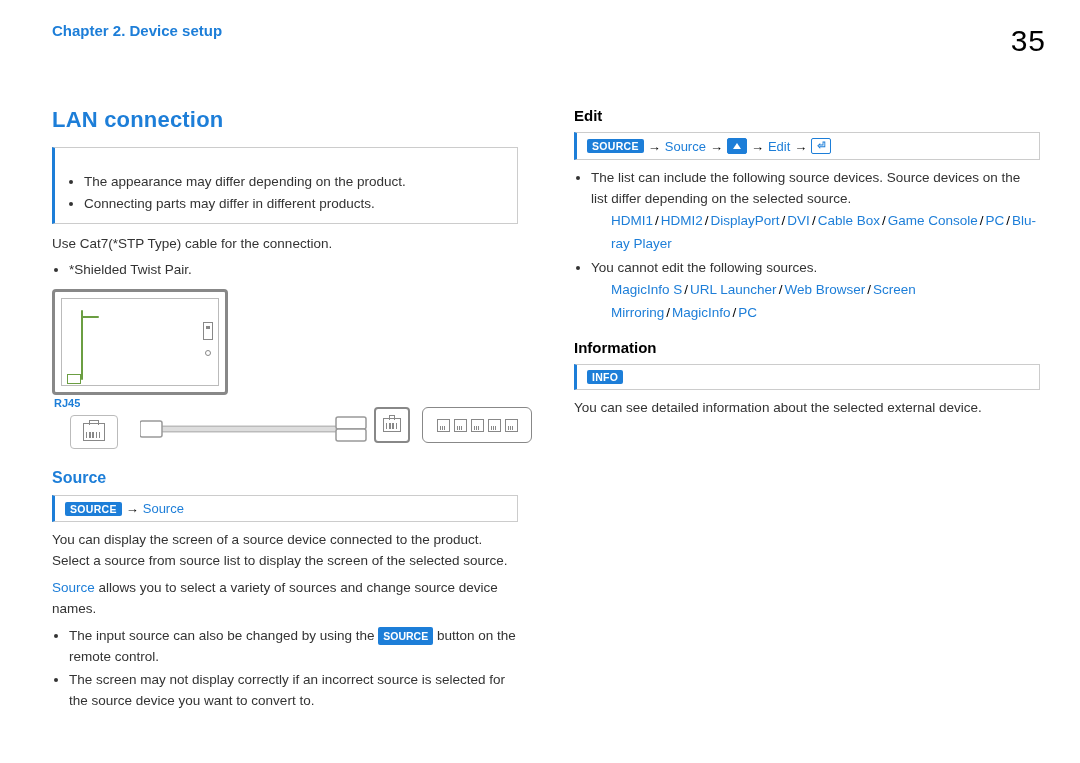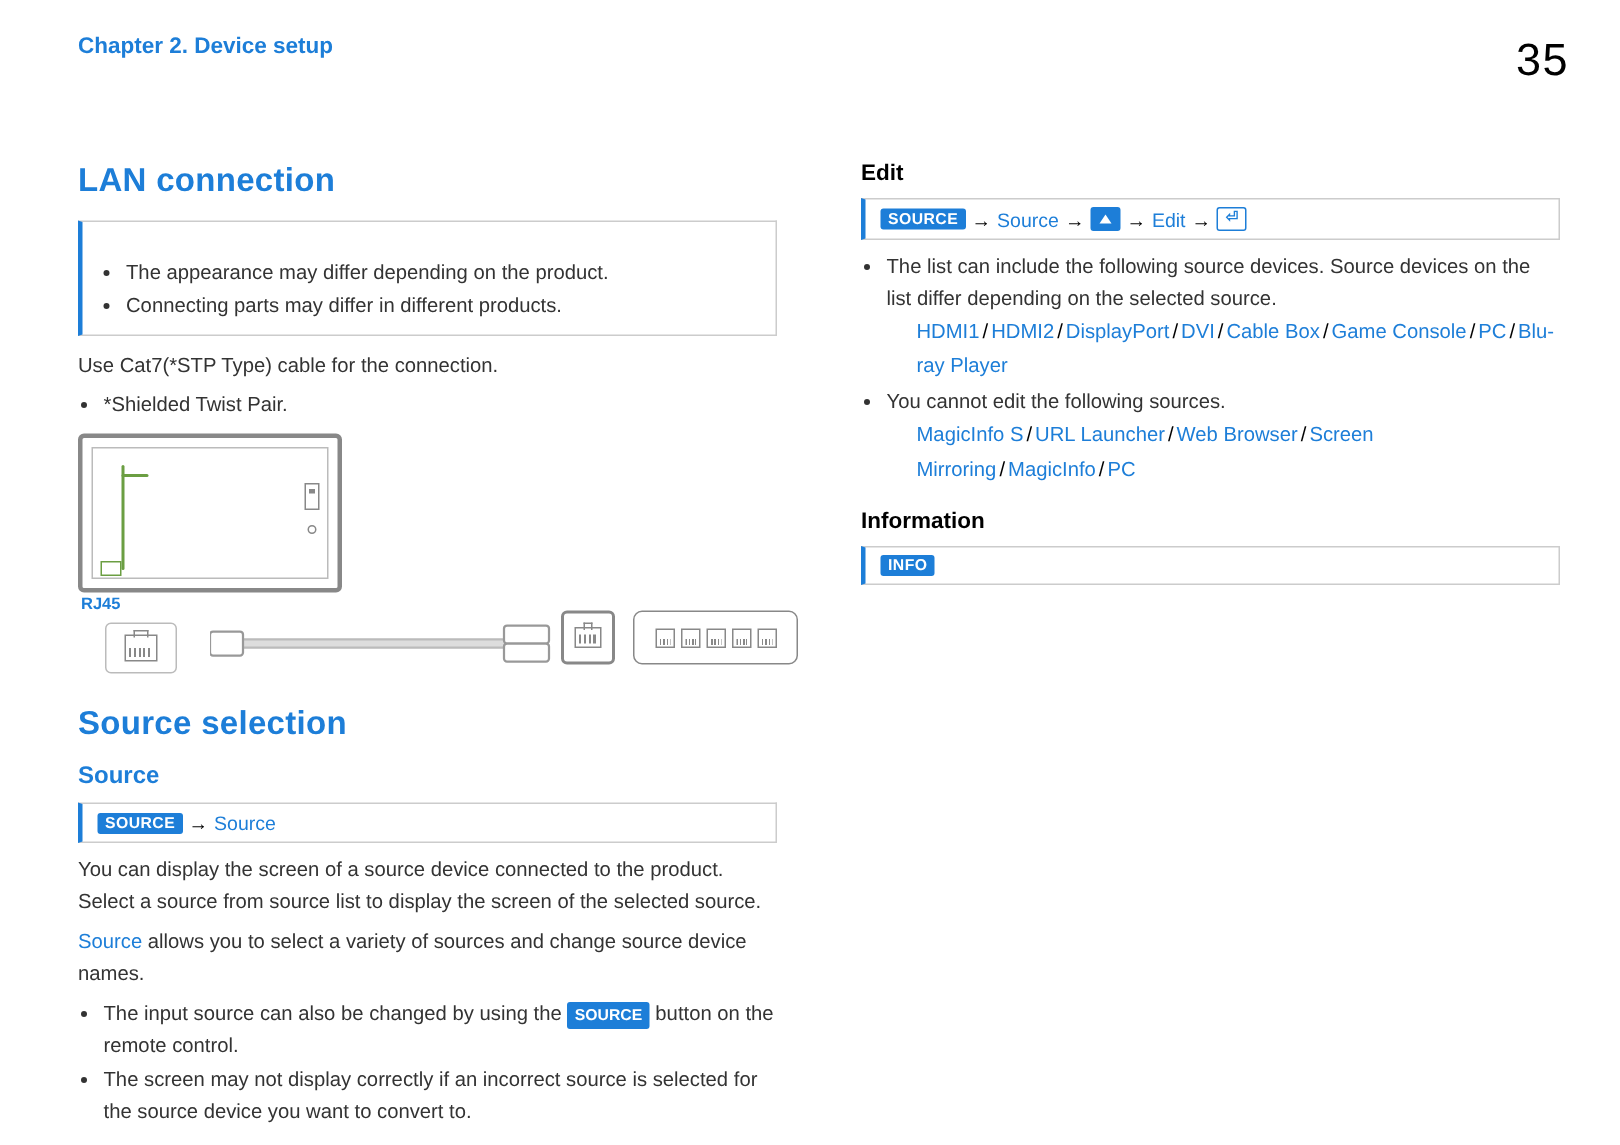--- a/index.html
+++ b/index.html
@@ -301,21 +301,20 @@
 
         <div class="switch">
           <div class="sp"></div>
           <div class="sp"></div>
           <div class="sp"></div>
           <div class="sp"></div>
           <div class="sp"></div>
         </div>
       </div>
 
-      <h2 class="section">Source selection</h2>
       <h3 class="sub-blue">Source</h3>
 
       <div class="path-box">
         <span class="badge">SOURCE</span>
         <span class="path-arrow">→</span>
         <span class="path-step">Source</span>
       </div>
 
       <p>You can display the screen of a source device connected to the product. Select a source from source list to display the screen of the selected source.</p>
       <p>
@@ -361,15 +360,16 @@
           <div class="sources-line">
             <span class="src-term">MagicInfo S</span><span class="sep">/</span><span class="src-term">URL Launcher</span><span class="sep">/</span><span class="src-term">Web Browser</span><span class="sep">/</span><span class="src-term">Screen Mirroring</span><span class="sep">/</span><span class="src-term">MagicInfo</span><span class="sep">/</span><span class="src-term">PC</span>
           </div>
         </li>
       </ul>
 
       <h3 class="sub-black" style="margin-top:14px;">Information</h3>
       <div class="path-box">
         <span class="badge">INFO</span>
       </div>
+      <p>You can see detailed information about the selected external device.</p>
     </div>
   </div>
 </div>
 
 </body></html>

